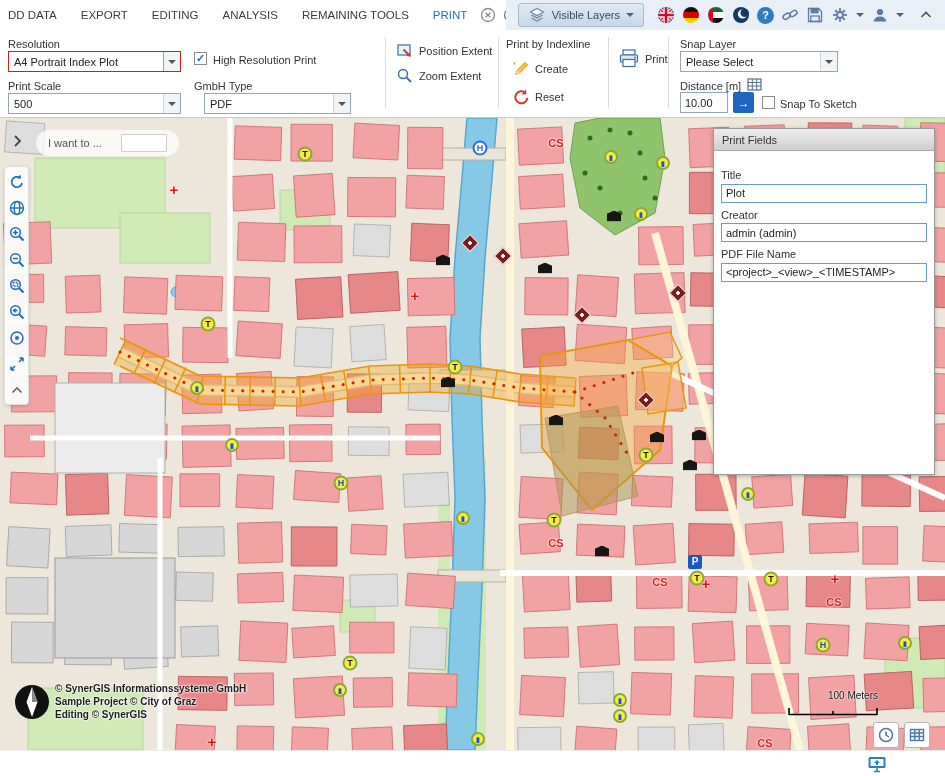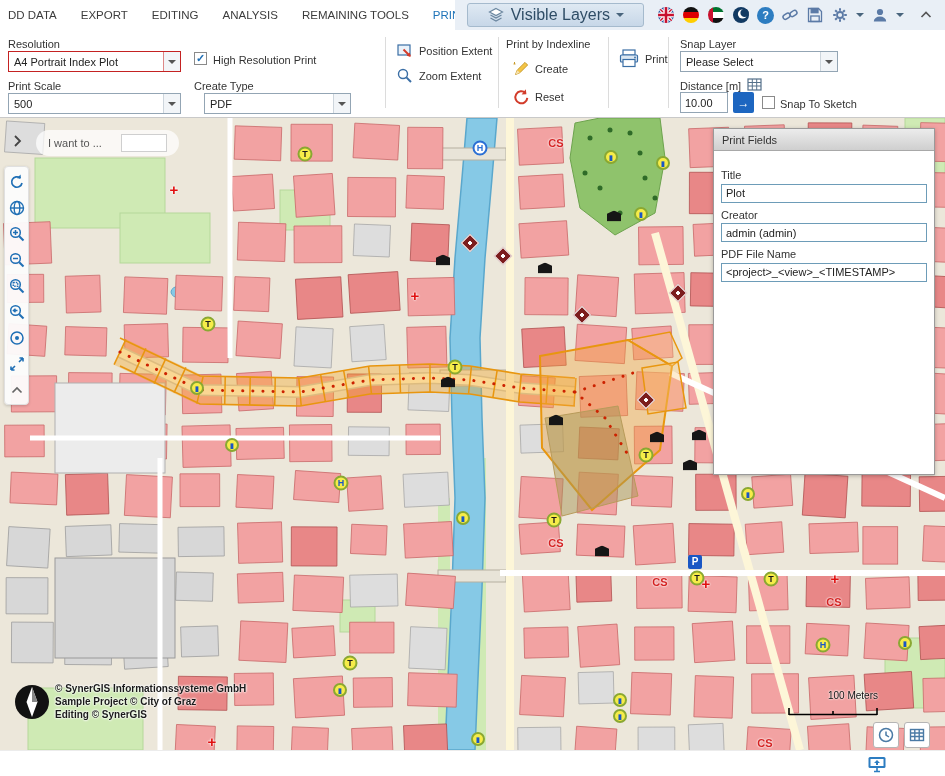--- a/index.html
+++ b/index.html
@@ -4,21 +4,21 @@
 <style>
   *{box-sizing:border-box;margin:0;padding:0}
   body{width:945px;height:776px;font-family:"Liberation Sans",sans-serif;background:#fff;overflow:hidden;position:relative}
   
   .topbar{height:30px;display:flex;align-items:center;position:relative;background:#fff}
   .tabs{display:flex;gap:24px;padding-left:8px;font-size:11.5px;color:#3c3c3c;white-space:nowrap;align-items:center}
   .tab{cursor:default}
   .tab.active{color:#1e73b8}
   .tab-aux{display:flex;gap:5px;margin-left:12px;align-items:center}
   .right-cluster{position:absolute;right:0;top:0;height:30px;display:flex;align-items:center;gap:7px;background:#e9eff6;padding:0 10px 0 12px}
-  .vl-btn{display:flex;align-items:center;gap:6px;background:linear-gradient(#dfe9f3,#c7d7e8);border:1px solid #a5bacd;border-radius:3px;height:24px;padding:0 19px;font-size:16px;color:#2f4d66;margin-right:6px} 
+  .vl-btn{display:flex;align-items:center;gap:6px;background:linear-gradient(#dfe9f3,#c7d7e8);border:1px solid #a5bacd;border-radius:3px;height:24px;padding:0 9px;font-size:11px;color:#2f4d66;margin-right:6px} 
   .tri{width:0;height:0;border:4px solid transparent;border-top-color:#49657d;margin-top:4px}
   .help-badge{width:17px;height:17px;border-radius:50%;background:#2d7dc1;color:#fff;font-weight:bold;font-size:11px;display:flex;align-items:center;justify-content:center}
   .icon18{width:18px;height:18px;display:block}
   
   .ribbon{position:relative;height:88px;background:#fff;border-bottom:1px solid #c9c9c9;font-size:11px;color:#333}
   .rl{position:absolute;font-size:11px;color:#333;white-space:nowrap}
   .grp{color:#333}
   .sel{position:absolute;display:flex;align-items:center;background:#fff;border:1px solid #93a5b4;font-size:11px;color:#222}
   .sel .sval{flex:1;padding-left:5px;white-space:nowrap;overflow:hidden}
   .sel .sarr{width:17px;align-self:stretch;display:flex;align-items:center;justify-content:center;border-left:1px solid #cdd5dc;background:#f2f5f8}
@@ -178,21 +178,21 @@
       <span class="sarr"></span>
   </div>
   <span class="rl" style="left:8px;top:50px">Print Scale</span>
   <div class="sel" style="left:8px;top:63px;width:173px;height:21px">
     <span class="sval">500</span>
       <span class="sarr"></span>
   </div>
 
   <span class="cb checked" style="left:194px;top:22px"></span>
   <span class="rl" style="left:213px;top:24px">High Resolution Print</span>
-  <span class="rl" style="left:194px;top:50px">Create Type</span>
+  <span class="rl" style="left:194px;top:50px">GmbH Type</span>
   <div class="sel" style="left:204px;top:63px;width:147px;height:21px">
     <span class="sval">PDF</span>
       <span class="sarr"></span>
   </div>
 
   <div class="vdiv" style="left:385px"></div>
 
   <div class="rbtn" style="left:396px;top:12px">
     <svg class="icon18" viewBox="0 0 18 18">
         <rect x="2" y="3" width="12" height="10" fill="#eaf2fa" stroke="#3a6ea5" stroke-width="1.2"></rect>

